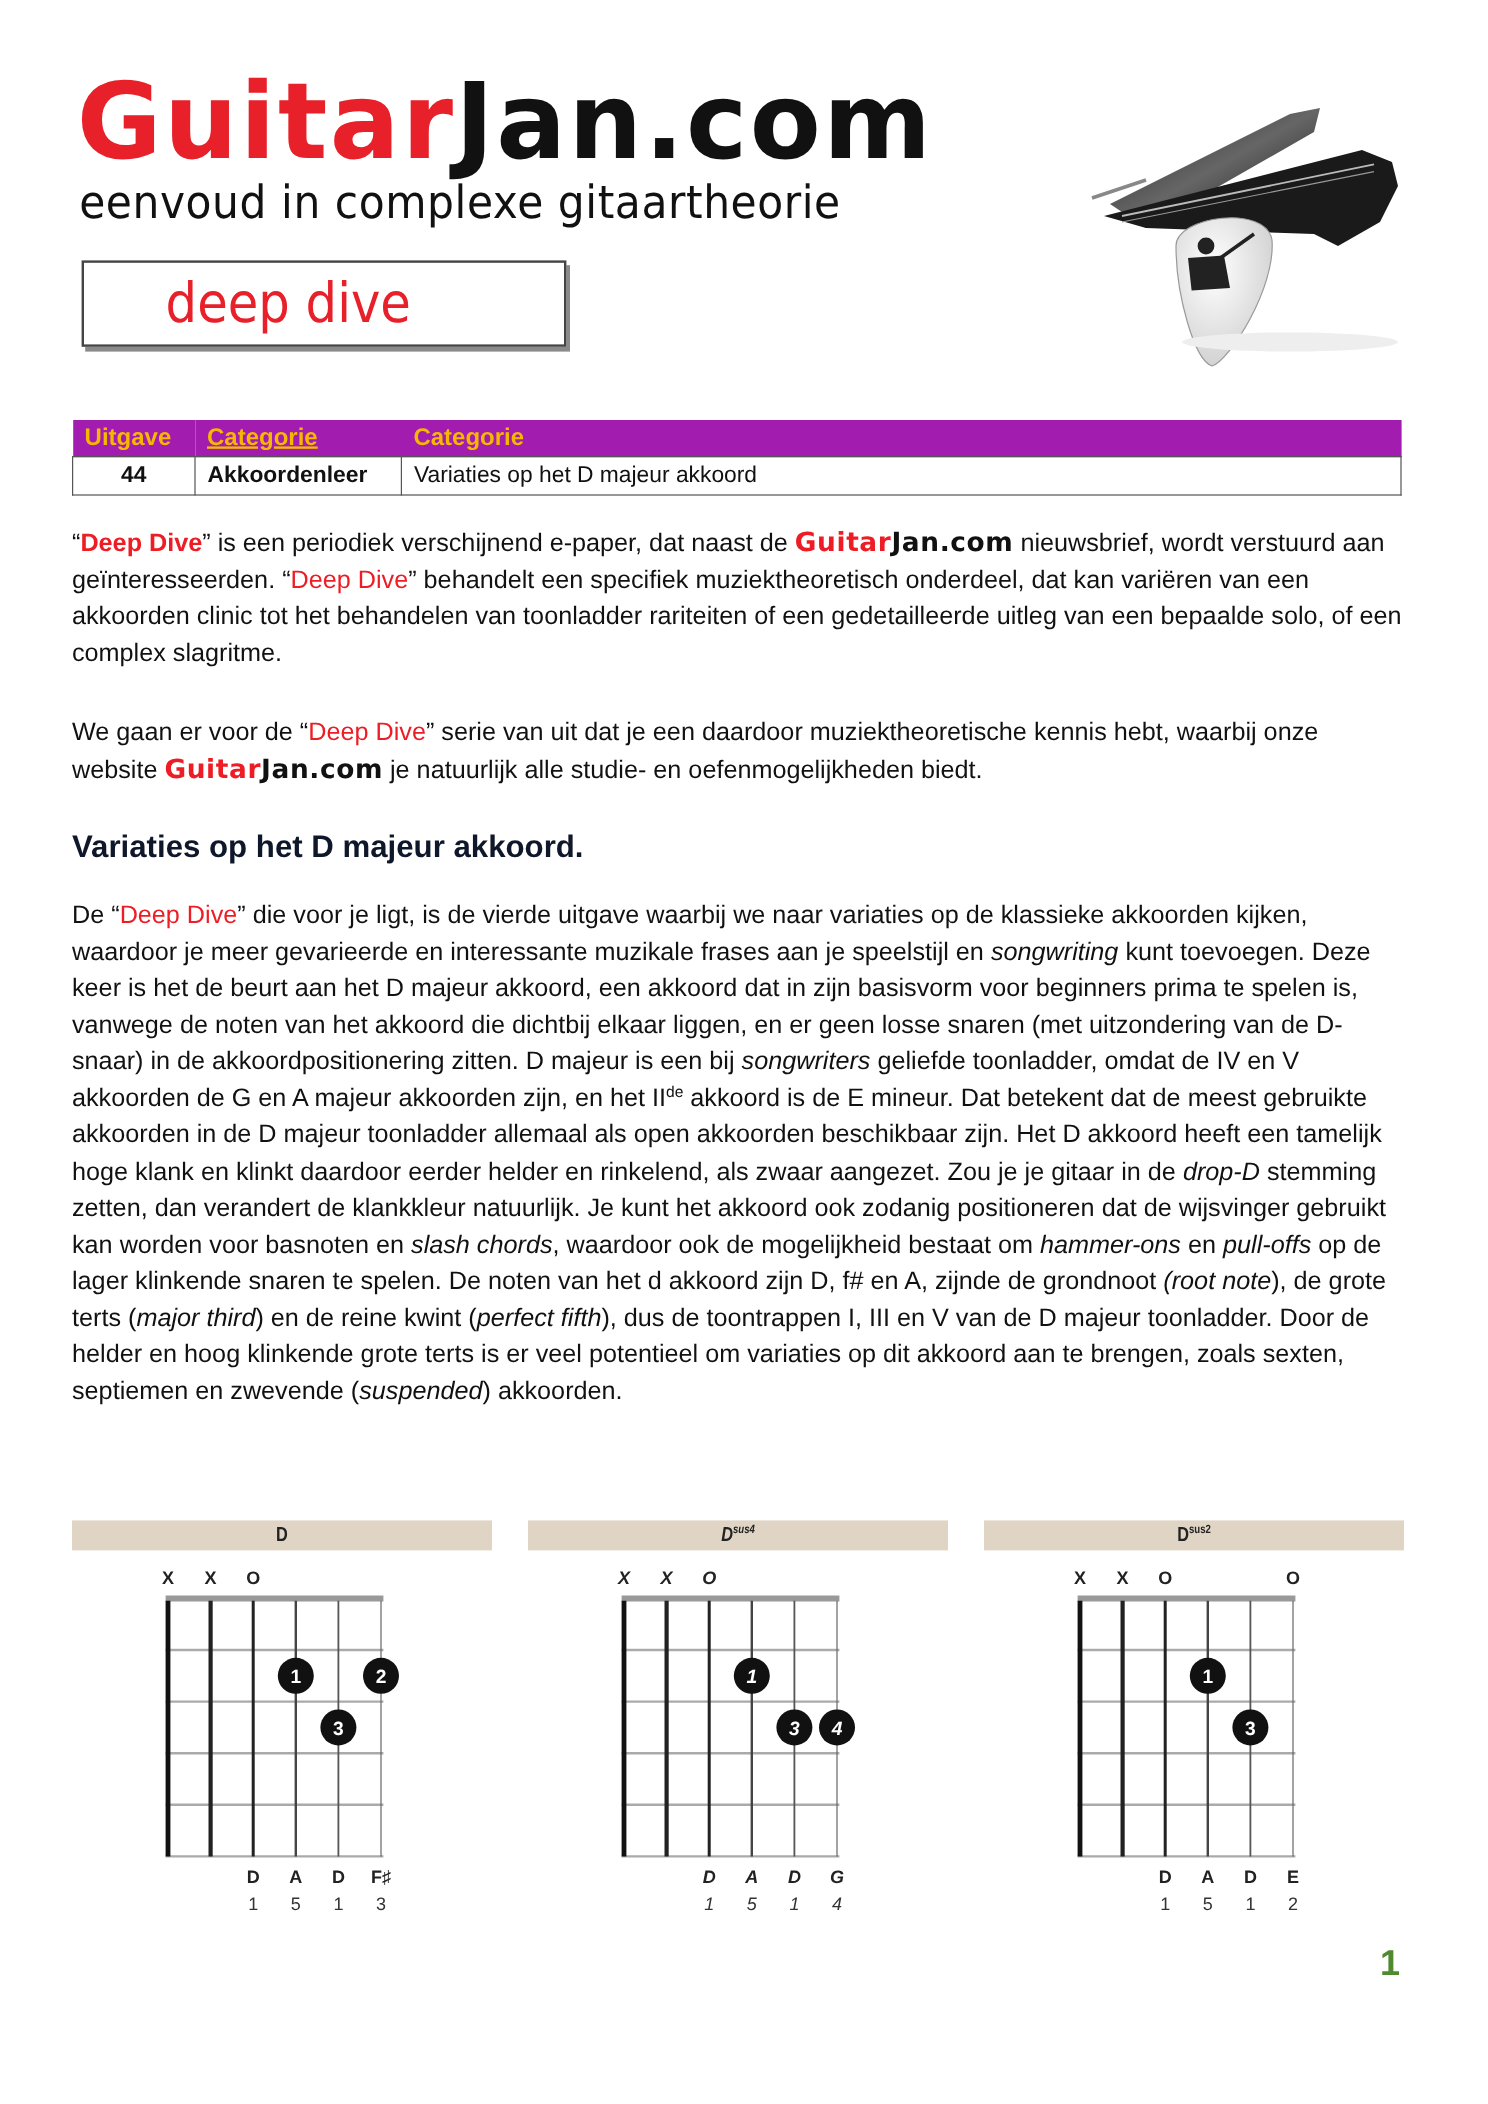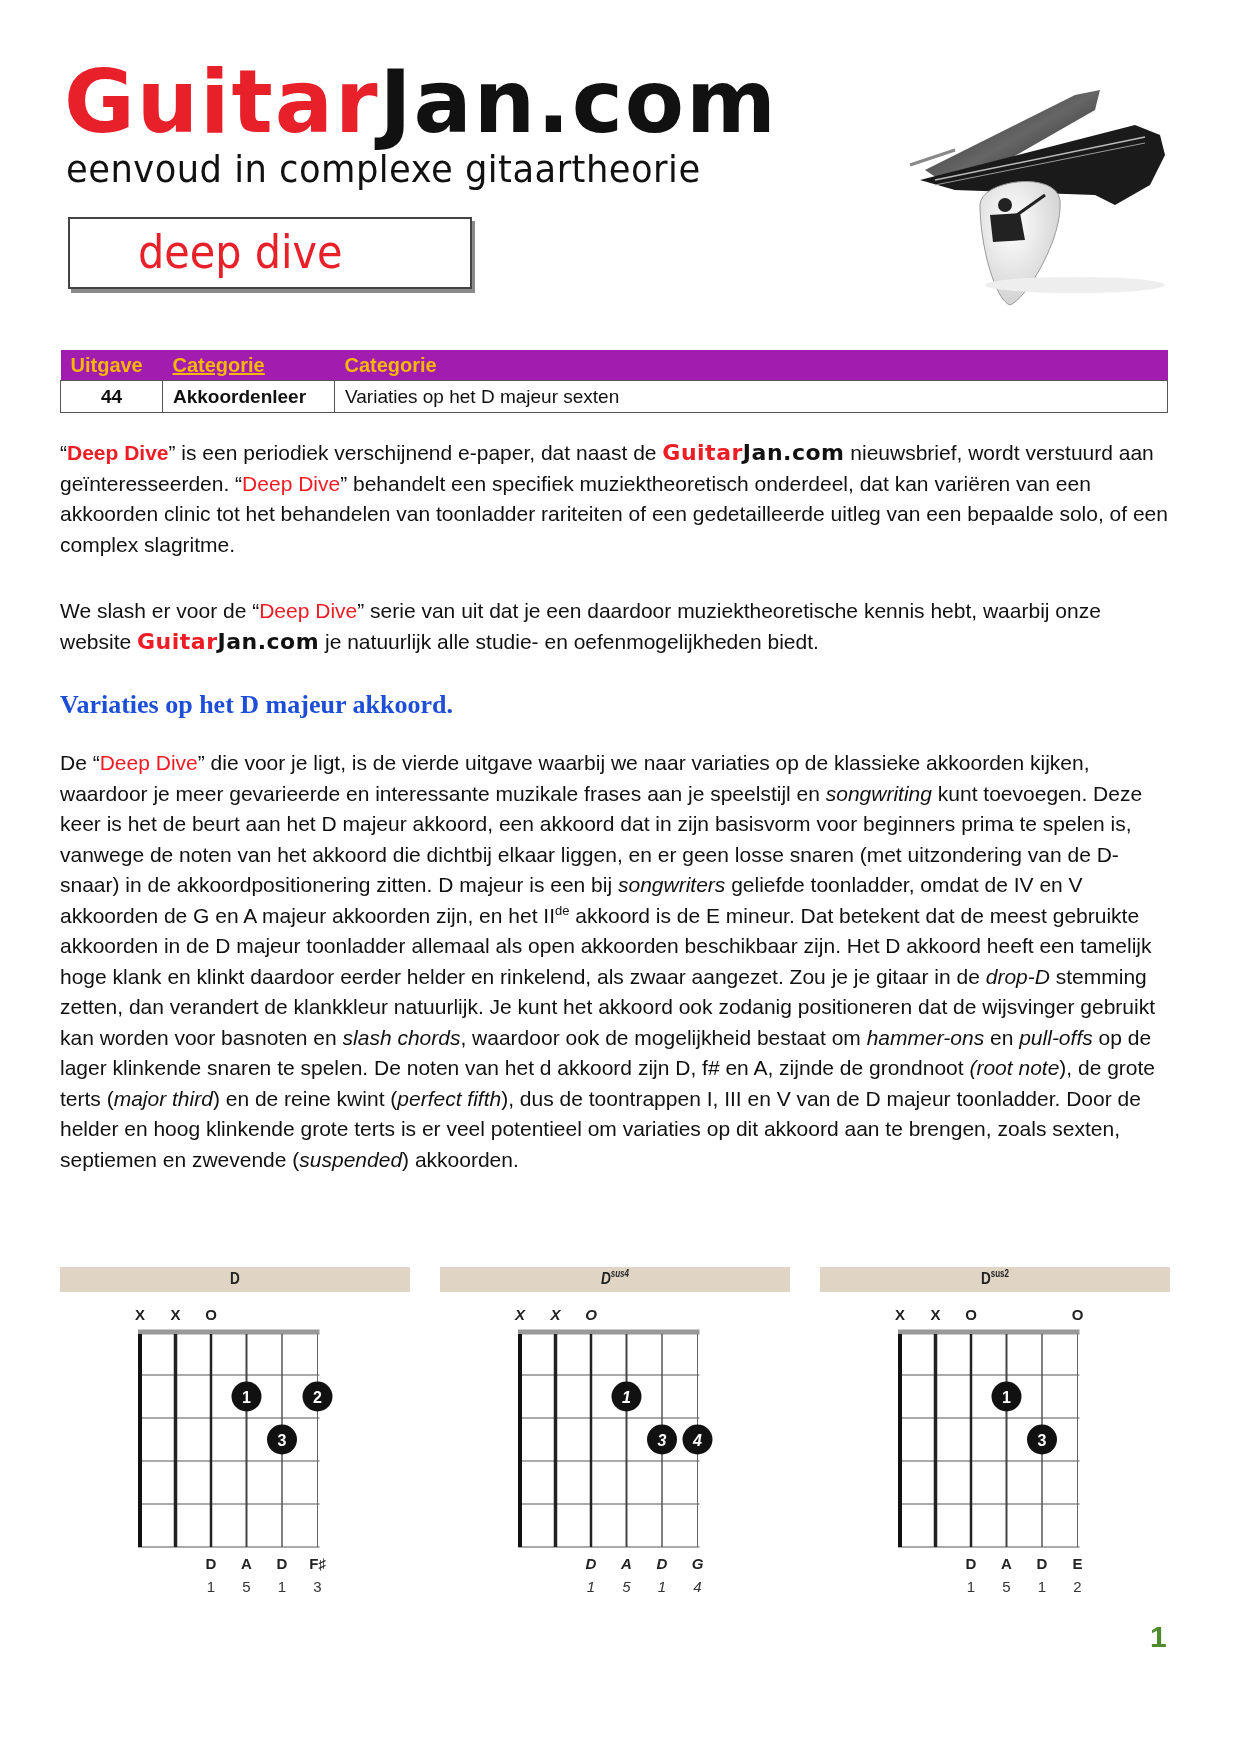--- a/index.html
+++ b/index.html
@@ -29,21 +29,21 @@
   .info td.num { text-align: center; font-weight: bold; }
   .info td.cat { font-weight: bold; }
   .info .c1 { width: 82px; } .info .c2 { width: 152px; text-decoration: underline; }
 
   
   .para { position: absolute; left: 60px; width: 1110px; font-size: 21px; line-height: 30.5px; color: #111; }
   .red { color: #ee1c24; }
   .bold { font-weight: bold; }
   .brand { font-family: "DejaVu Sans", sans-serif; font-weight: bold; font-size: 22px; letter-spacing: 0.5px; }
   .brand .r { color: #ee1c24; } .brand .k { color: #111; }
-  h2 { position: absolute; left: 60px; top: 690px; margin: 0; font-size: 26px; font-weight: bold; color: #1d4ed8; font-family: Liberation Serif, serif; }
+  h2 { position: absolute; left: 60px; top: 690px; margin: 0; font-size: 26px; font-weight: bold; color: #0f172a; }
   sup { font-size: 13px; line-height: 0; }
 
   
   .chord { position: absolute; top: 1267px; width: 350px; height: 330px; }
   .chord .title-bar { position: absolute; left: 0; top: 0; width: 350px; height: 25px; background: #e0d5c5; }
   .chord .title { position: absolute; left: 0; top: 2px; width: 350px; text-align: center;
                   font-family: "Liberation Sans", sans-serif; font-weight: bold; font-size: 17px; color: #222; transform: scaleX(0.8); }
   .chord .title sup { font-size: 10px; }
   .chord svg { position: absolute; left: 0; top: 25px; }
   .page-num { position: absolute; left: 1150px; top: 1620px; font-size: 30px; font-weight: bold; color: #4f8a2f; }
@@ -88,31 +88,31 @@
 <table class="info">
   <tbody>
       <tr>
     <th class="c1">Uitgave</th>
     <th class="c2">Categorie</th>
     <th>Categorie</th>
   </tr>
   <tr>
     <td class="num">44</td>
     <td class="cat">Akkoordenleer</td>
-    <td>Variaties op het D majeur sexten</td>
+    <td>Variaties op het D majeur akkoord</td>
   </tr>
 </tbody>
   </table>
 
 <div class="para" style="top:438px;">
   <span>“</span><span class="red bold">Deep Dive</span><span>” is een periodiek verschijnend e-paper, dat naast de </span><span class="brand"><span class="r">Guitar</span><span class="k">Jan.com</span></span><span> nieuwsbrief, wordt verstuurd aan geïnteresseerden. “</span><span class="red">Deep Dive</span><span>” behandelt een specifiek muziektheoretisch onderdeel, dat kan variëren van een akkoorden clinic tot het behandelen van toonladder rariteiten of een gedetailleerde uitleg van een bepaalde solo, of een complex slagritme.</span>
 </div>
 
 <div class="para" style="top:596px;">
-  <span>We slash er voor de “</span><span class="red">Deep Dive</span><span>” serie van uit dat je een daardoor muziektheoretische kennis hebt, waarbij onze website </span><span class="brand"><span class="r">Guitar</span><span class="k">Jan.com</span></span><span> je natuurlijk alle studie- en oefenmogelijkheden biedt.</span>
+  <span>We gaan er voor de “</span><span class="red">Deep Dive</span><span>” serie van uit dat je een daardoor muziektheoretische kennis hebt, waarbij onze website </span><span class="brand"><span class="r">Guitar</span><span class="k">Jan.com</span></span><span> je natuurlijk alle studie- en oefenmogelijkheden biedt.</span>
 </div>
 
 <h2>Variaties op het D majeur akkoord.</h2>
 
 <div class="para" style="top:748px;"><span>De “</span><span class="red">Deep Dive</span><span>” die voor je ligt, is de vierde uitgave waarbij we naar variaties op de klassieke akkoorden kijken, waardoor je meer gevarieerde en interessante muzikale frases aan je speelstijl en </span><i>songwriting</i><span> kunt toevoegen. Deze keer is het de beurt aan het D majeur akkoord, een akkoord dat in zijn basisvorm voor beginners prima te spelen is, vanwege de noten van het akkoord die dichtbij elkaar liggen, en er geen losse snaren (met uitzondering van de D-snaar) in de akkoordpositionering zitten. D majeur is een bij </span><i>songwriters</i><span> geliefde toonladder, omdat de IV en V akkoorden de G en A majeur akkoorden zijn, en het II</span><sup>de</sup><span> akkoord is de E mineur. Dat betekent dat de meest gebruikte akkoorden in de D majeur toonladder allemaal als open akkoorden beschikbaar zijn. Het D akkoord heeft een tamelijk hoge klank en klinkt daardoor eerder helder en rinkelend, als zwaar aangezet. Zou je je gitaar in de </span><i>drop-D</i><span> stemming zetten, dan verandert de klankkleur natuurlijk. Je kunt het akkoord ook zodanig positioneren dat de wijsvinger gebruikt kan worden voor basnoten en </span><i>slash chords</i><span>, waardoor ook de mogelijkheid bestaat om </span><i>hammer-ons</i><span> en </span><i>pull-offs</i><span> op de lager klinkende snaren te spelen. De noten van het d akkoord zijn D, f# en A, zijnde de grondnoot </span><i>(root note</i><span>), de grote terts (</span><i>major third</i><span>) en de reine kwint (</span><i>perfect fifth</i><span>), dus de toontrappen I, III en V van de D majeur toonladder. Door de helder en hoog klinkende grote terts is er veel potentieel om variaties op dit akkoord aan te brengen, zoals sexten, septiemen en zwevende (</span><i>suspended</i><span>) akkoorden.</span></div>
 
 <div class="chord" style="left:60px;">
   <div class="title-bar"></div>
   <div class="title"><span>D</span><sup></sup></div>
   <svg width="350" height="305">

